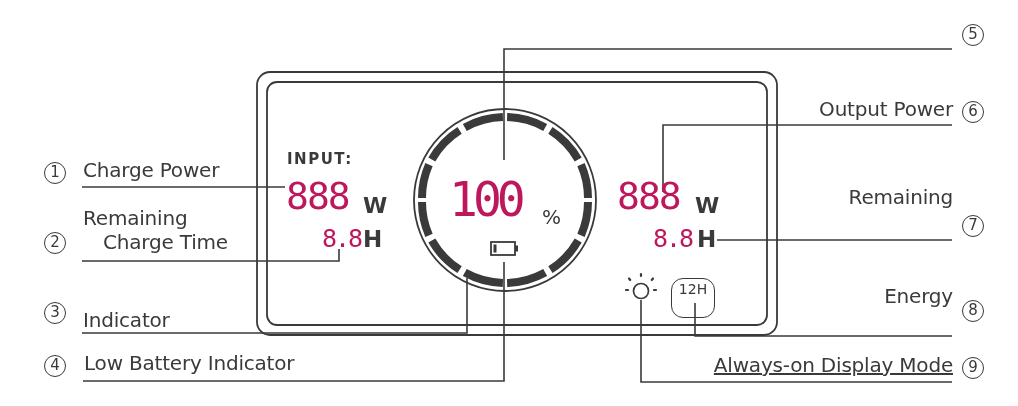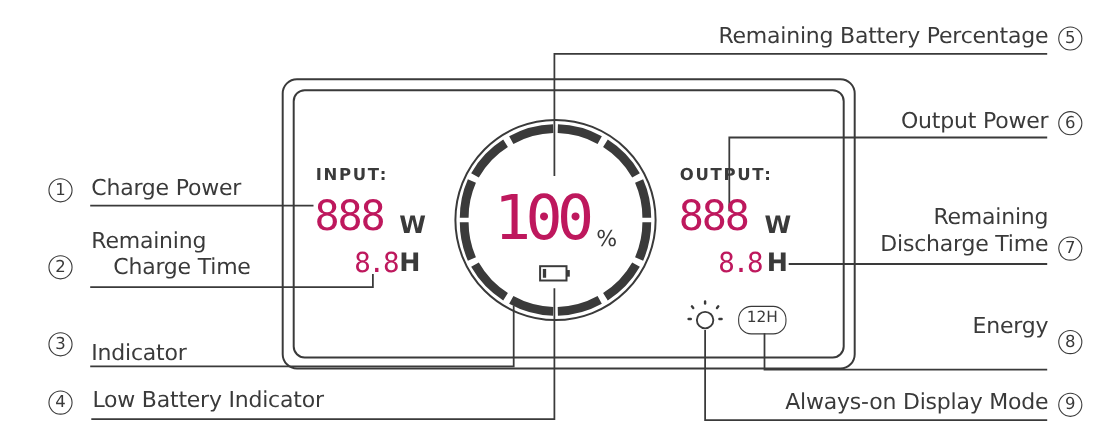--- a/index.html
+++ b/index.html
@@ -12,21 +12,21 @@
   .label.right { text-align: right; }
   .num { position: absolute; width: 22px; height: 22px; border: 1.6px solid #3a3a3a;
          border-radius: 50%; box-sizing: border-box; font-size: 15px; line-height: 19px;
          text-align: center; color: #3a3a3a; font-family: "DejaVu Sans", sans-serif; }
   .lcd-head { position: absolute; font-family: "DejaVu Sans", sans-serif; font-weight: bold;
               font-size: 15px; letter-spacing: 1.5px; color: #3a3a3a; }
   .lcd-digits { position: absolute; font-family: "DejaVu Sans Mono", monospace;
                 color: #be185d; letter-spacing: -2px; }
   .unit { position: absolute; font-family: "DejaVu Sans", sans-serif; font-weight: bold; color: #3a3a3a; }
   .pct { position: absolute; font-family: "DejaVu Sans", sans-serif; color: #3a3a3a; font-size: 20px; }
-  .badge12 { position: absolute; width: 44px; height: 26px; border: 1.6px solid #3a3a3a; border-radius: 12px;
+  .badge12 { position: absolute; width: 44px; height: 40px; border: 1.6px solid #3a3a3a; border-radius: 12px;
              box-sizing: border-box; font-family: "DejaVu Sans", sans-serif; font-size: 14px;
              line-height: 21px; text-align: center; color: #3a3a3a; }
 </style>
 </head>
 <body>
 
 <div class="stage">
 
   <svg class="art" width="1018" height="406" viewBox="0 0 1018 406">
     <g fill="none" stroke="#3a3a3a" stroke-width="1.8">
@@ -90,52 +90,49 @@
       <polyline points="952,382 641,382 641,300"></polyline>
     </g>
   </svg>
 
   <div class="lcd-head" style="left:287px; top:150px;">INPUT:</div>
   <div class="lcd-digits" style="left:286px; top:176px; font-size:38px; line-height:40px;">888</div>
   <div class="unit" style="left:363px; top:193px; font-size:22px;">W</div>
   <div class="lcd-digits" style="left:322px; top:225px; font-size:25px; line-height:28px;">8.8</div>
   <div class="unit" style="left:363px; top:226px; font-size:23px;">H</div>
 
-  <div class="lcd-digits" style="left:449px; top:169px; font-size:56px; line-height:60px; letter-spacing:-5px;">100</div>
+  <div class="lcd-digits" style="left:449px; top:169px; font-size:48px; line-height:60px; letter-spacing:-5px;">100</div>
   <div class="pct" style="left:542px; top:205px;">%</div>
 
-  <div class="lcd-head" style="left:618px; top:150px;">OUTPUT:</div>
   <div class="lcd-digits" style="left:617px; top:176px; font-size:38px; line-height:40px;">888</div>
   <div class="unit" style="left:695px; top:193px; font-size:22px;">W</div>
   <div class="lcd-digits" style="left:653px; top:225px; font-size:25px; line-height:28px;">8.8</div>
   <div class="unit" style="left:697px; top:226px; font-size:23px;">H</div>
 
   <div class="badge12" style="left:671px; top:278px;">12H</div>
 
   <div class="num" style="left:44px; top:162px;">1</div>
   <div class="label" style="left:83px; top:159px;">Charge Power</div>
 
   <div class="num" style="left:44px; top:232px;">2</div>
   <div class="label" style="left:83px; top:207px;">Remaining</div>
   <div class="label" style="left:83px; top:231px;margin-left:20px;">Charge Time</div>
 
   <div class="num" style="left:44px; top:302px;">3</div>
   <div class="label" style="left:83px; top:309px;">Indicator</div>
 
   <div class="num" style="left:44px; top:355px;">4</div>
   <div class="label" style="left:84px; top:352px;">Low Battery Indicator</div>
 
-  <div class="label right" style="right:65px; top:21px;">Remaining Battery Percentage</div>
   <div class="num" style="left:962px; top:24px;">5</div>
 
   <div class="label right" style="right:65px; top:98px;">Output Power</div>
   <div class="num" style="left:962px; top:101px;">6</div>
 
   <div class="label right" style="right:65px; top:186px;">Remaining</div>
-  <div class="label right" style="right:65px; top:210px;">Discharge Time</div>
   <div class="num" style="left:962px; top:215px;">7</div>
 
   <div class="label right" style="right:65px; top:285px;">Energy</div>
   <div class="num" style="left:962px; top:300px;">8</div>
 
-  <div class="label right" style="right:65px; top:354px;">Always-on Display Mode</div>
+  <div class="label right" style="right:65px; top:354px;text-decoration:underline;">Always-on Display Mode</div>
   <div class="num" style="left:962px; top:357px;">9</div>
 </div>
 
 </body></html>

